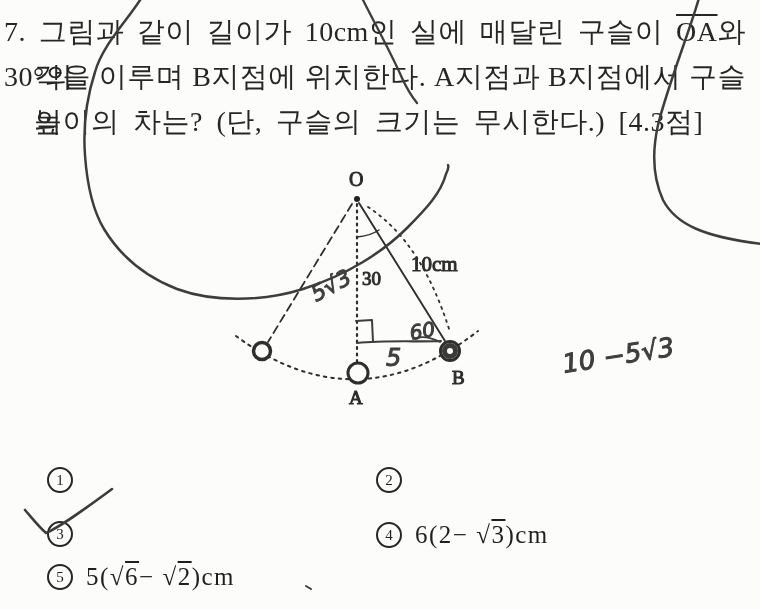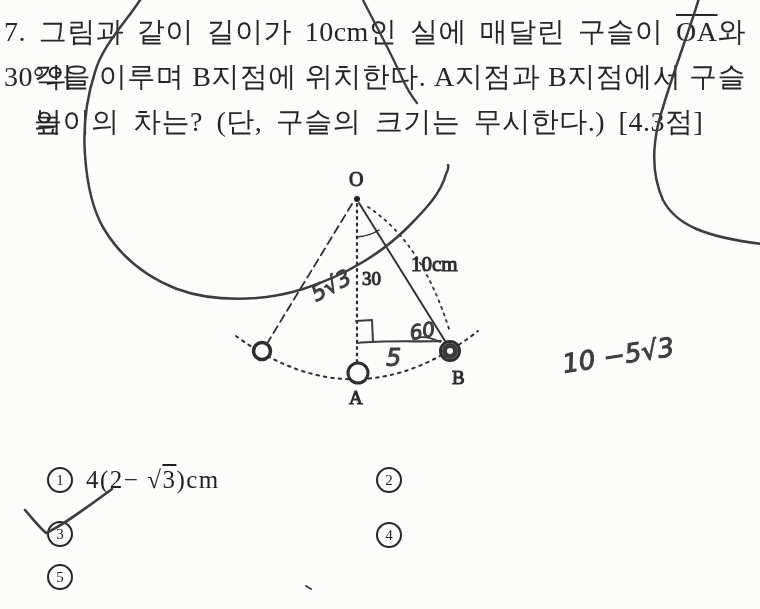--- a/index.html
+++ b/index.html
@@ -48,33 +48,34 @@
 <div id="canvas">
 
   <div id="qtext">
     <div class="qline"><span>7. 그림과 같이 길이가 10cm인 실에 매달린 구슬이 </span><span class="ol">OA</span><span>와 30°의</span></div>
     <div class="qline indent">각을 이루며 B지점에 위치한다. A지점과 B지점에서 구슬의</div>
     <div class="qline indent lastline">높이의 차는? (단, 구슬의 크기는 무시한다.) [4.3점]</div>
   </div>
 
   <div class="opt" style="left:47px;top:465px;">
     <span class="onum">1</span>
-    <span class="formula"><span>4(2− </span><span>√</span><span class="rad">3</span><span>)cm</span></span>
   </div>
   <div class="opt" style="left:376px;top:465px;">
     <span class="onum">2</span>
   </div>
   <div class="opt" style="left:47px;top:519px;">
     <span class="onum">3</span>
   </div>
   <div class="opt" style="left:376px;top:520px;">
     <span class="onum">4</span>
+    <span class="formula"><span>6(2− </span><span>√</span><span class="rad">3</span><span>)cm</span></span>
   </div>
   <div class="opt" style="left:47px;top:562px;">
     <span class="onum">5</span>
+    <span class="formula"><span>5(</span><span>√</span><span class="rad">6</span><span>− </span><span>√</span><span class="rad">2</span><span>)cm</span></span>
   </div>
 
   <svg id="overlay" width="760" height="609" viewBox="0 0 760 609">
 
     <g stroke="#2e2e2e" fill="none" stroke-linecap="round">
       <text class="ptxt" x="349" y="186" font-size="20">O</text>
       <circle cx="357" cy="199" r="3" fill="#222" stroke="none"></circle>
 
       <path d="M357,204 L357,362" stroke-width="2.2" stroke-dasharray="2 4.5"></path>
 

